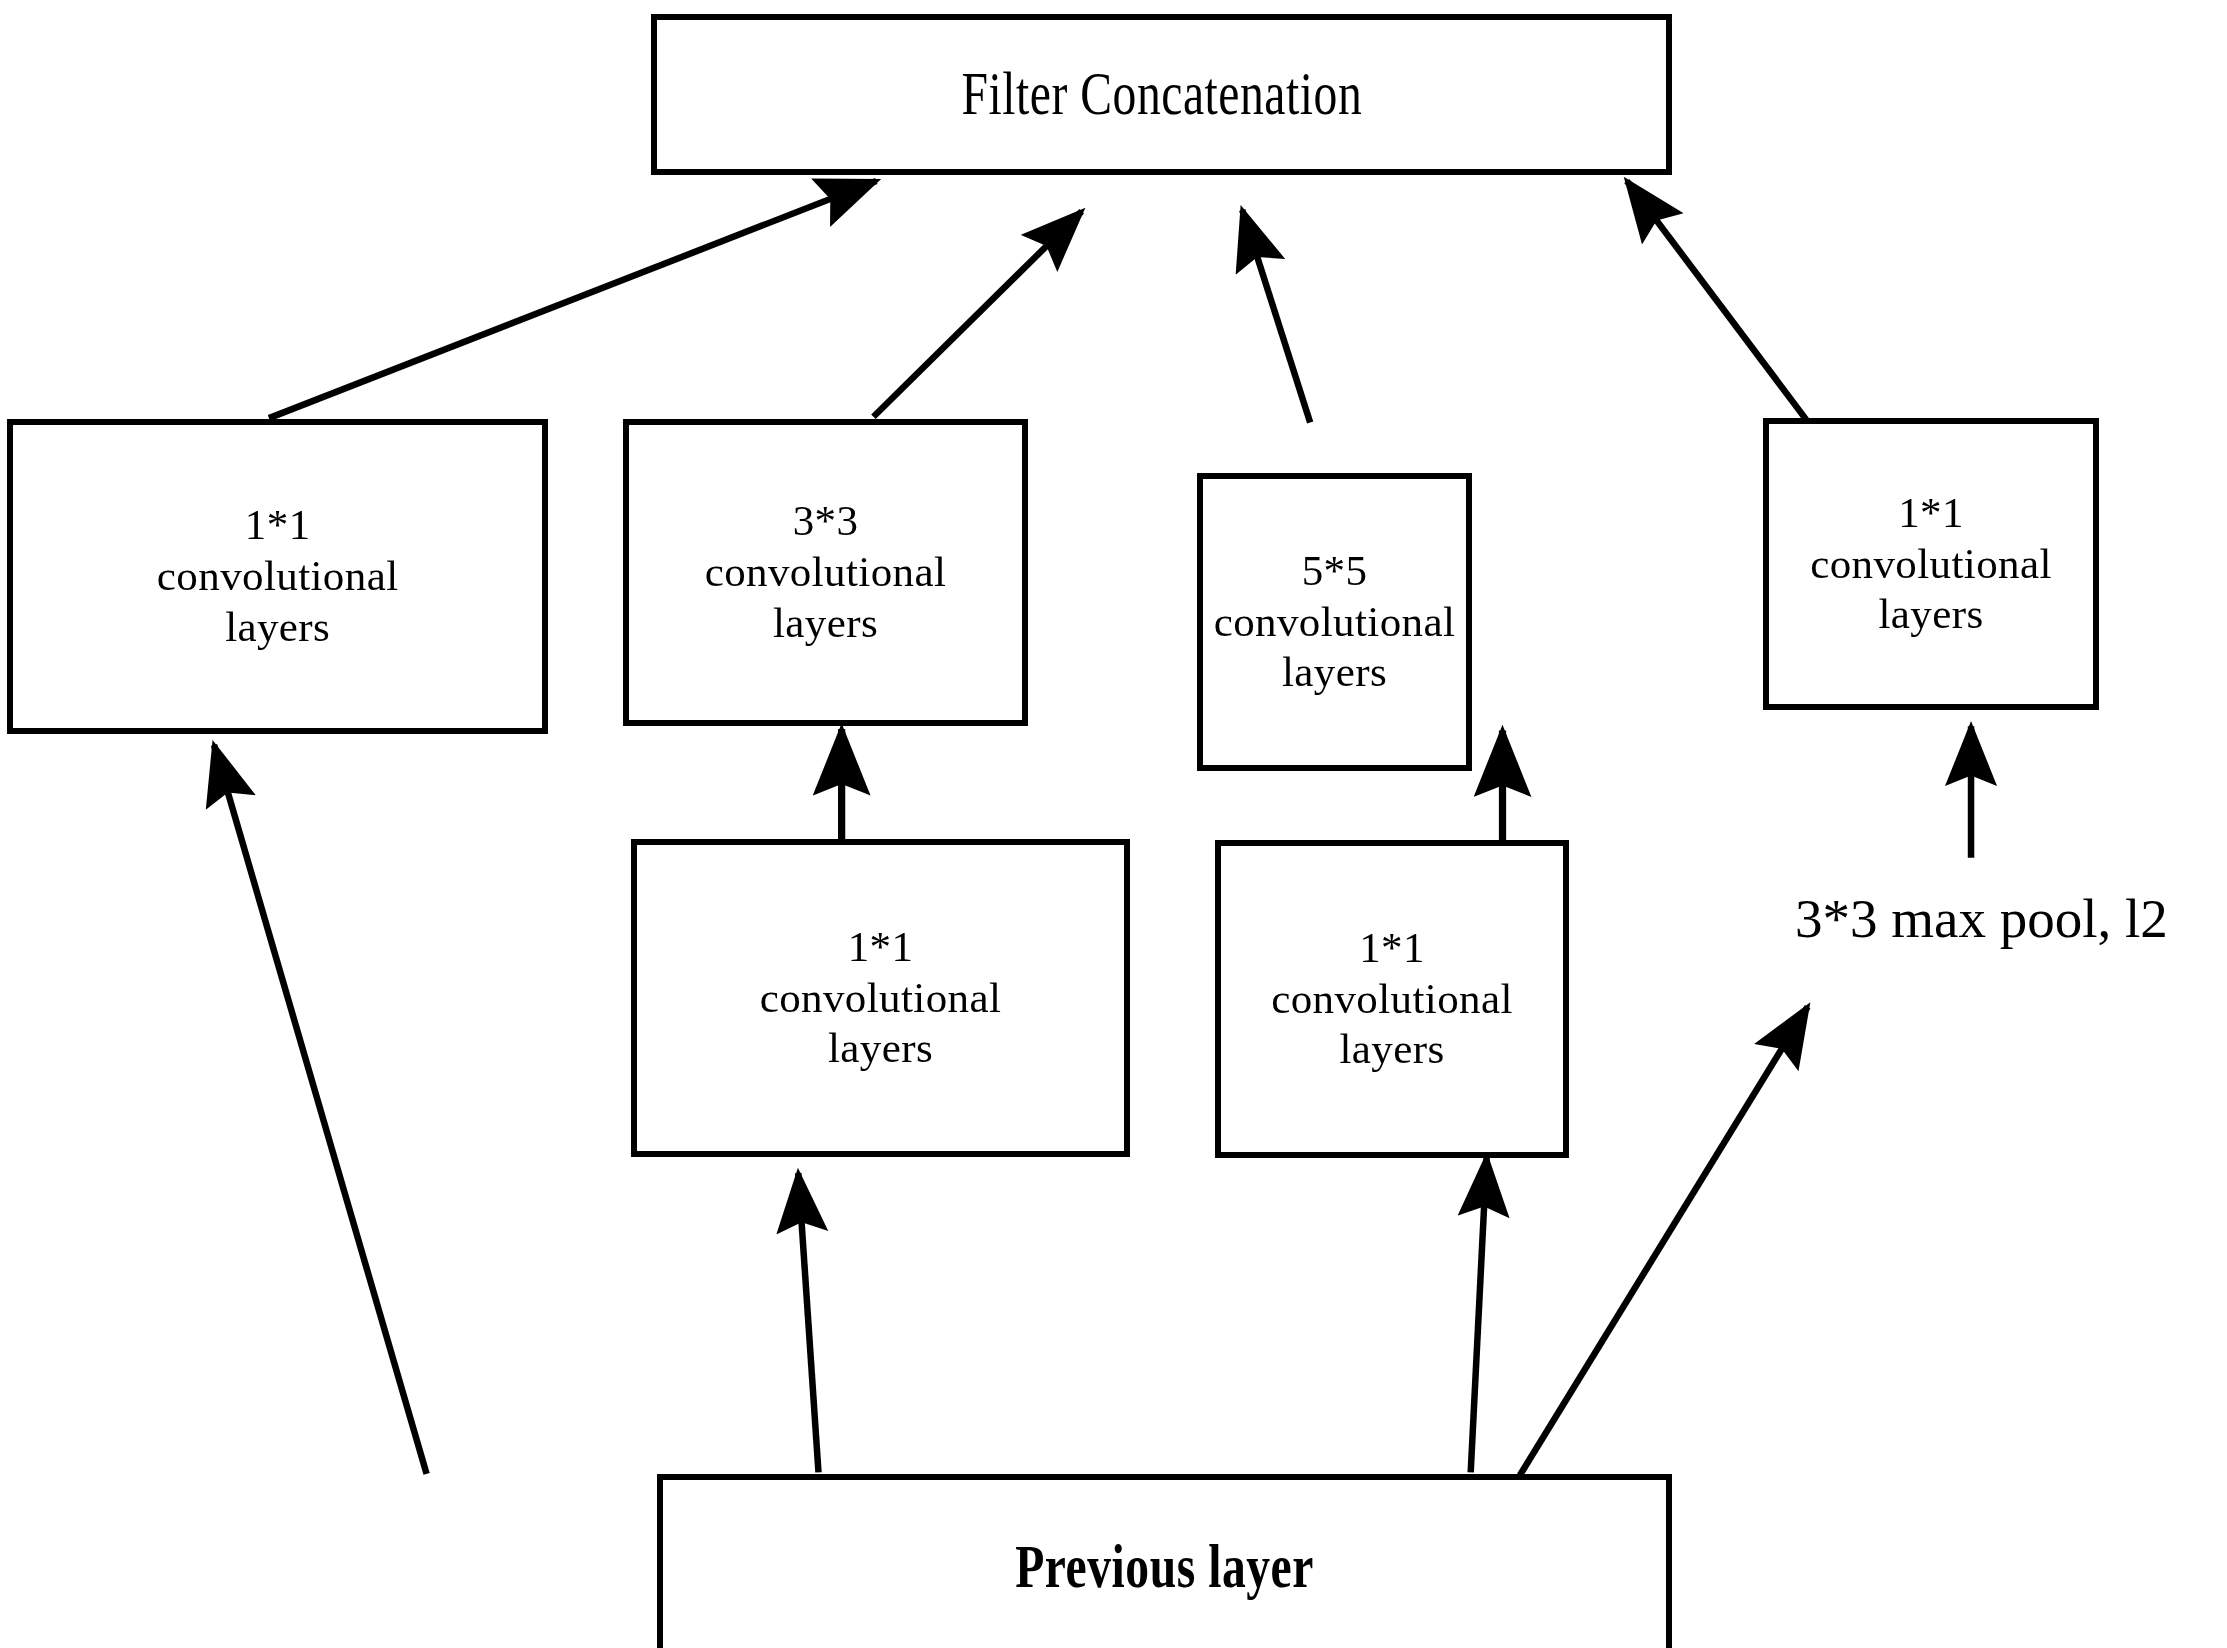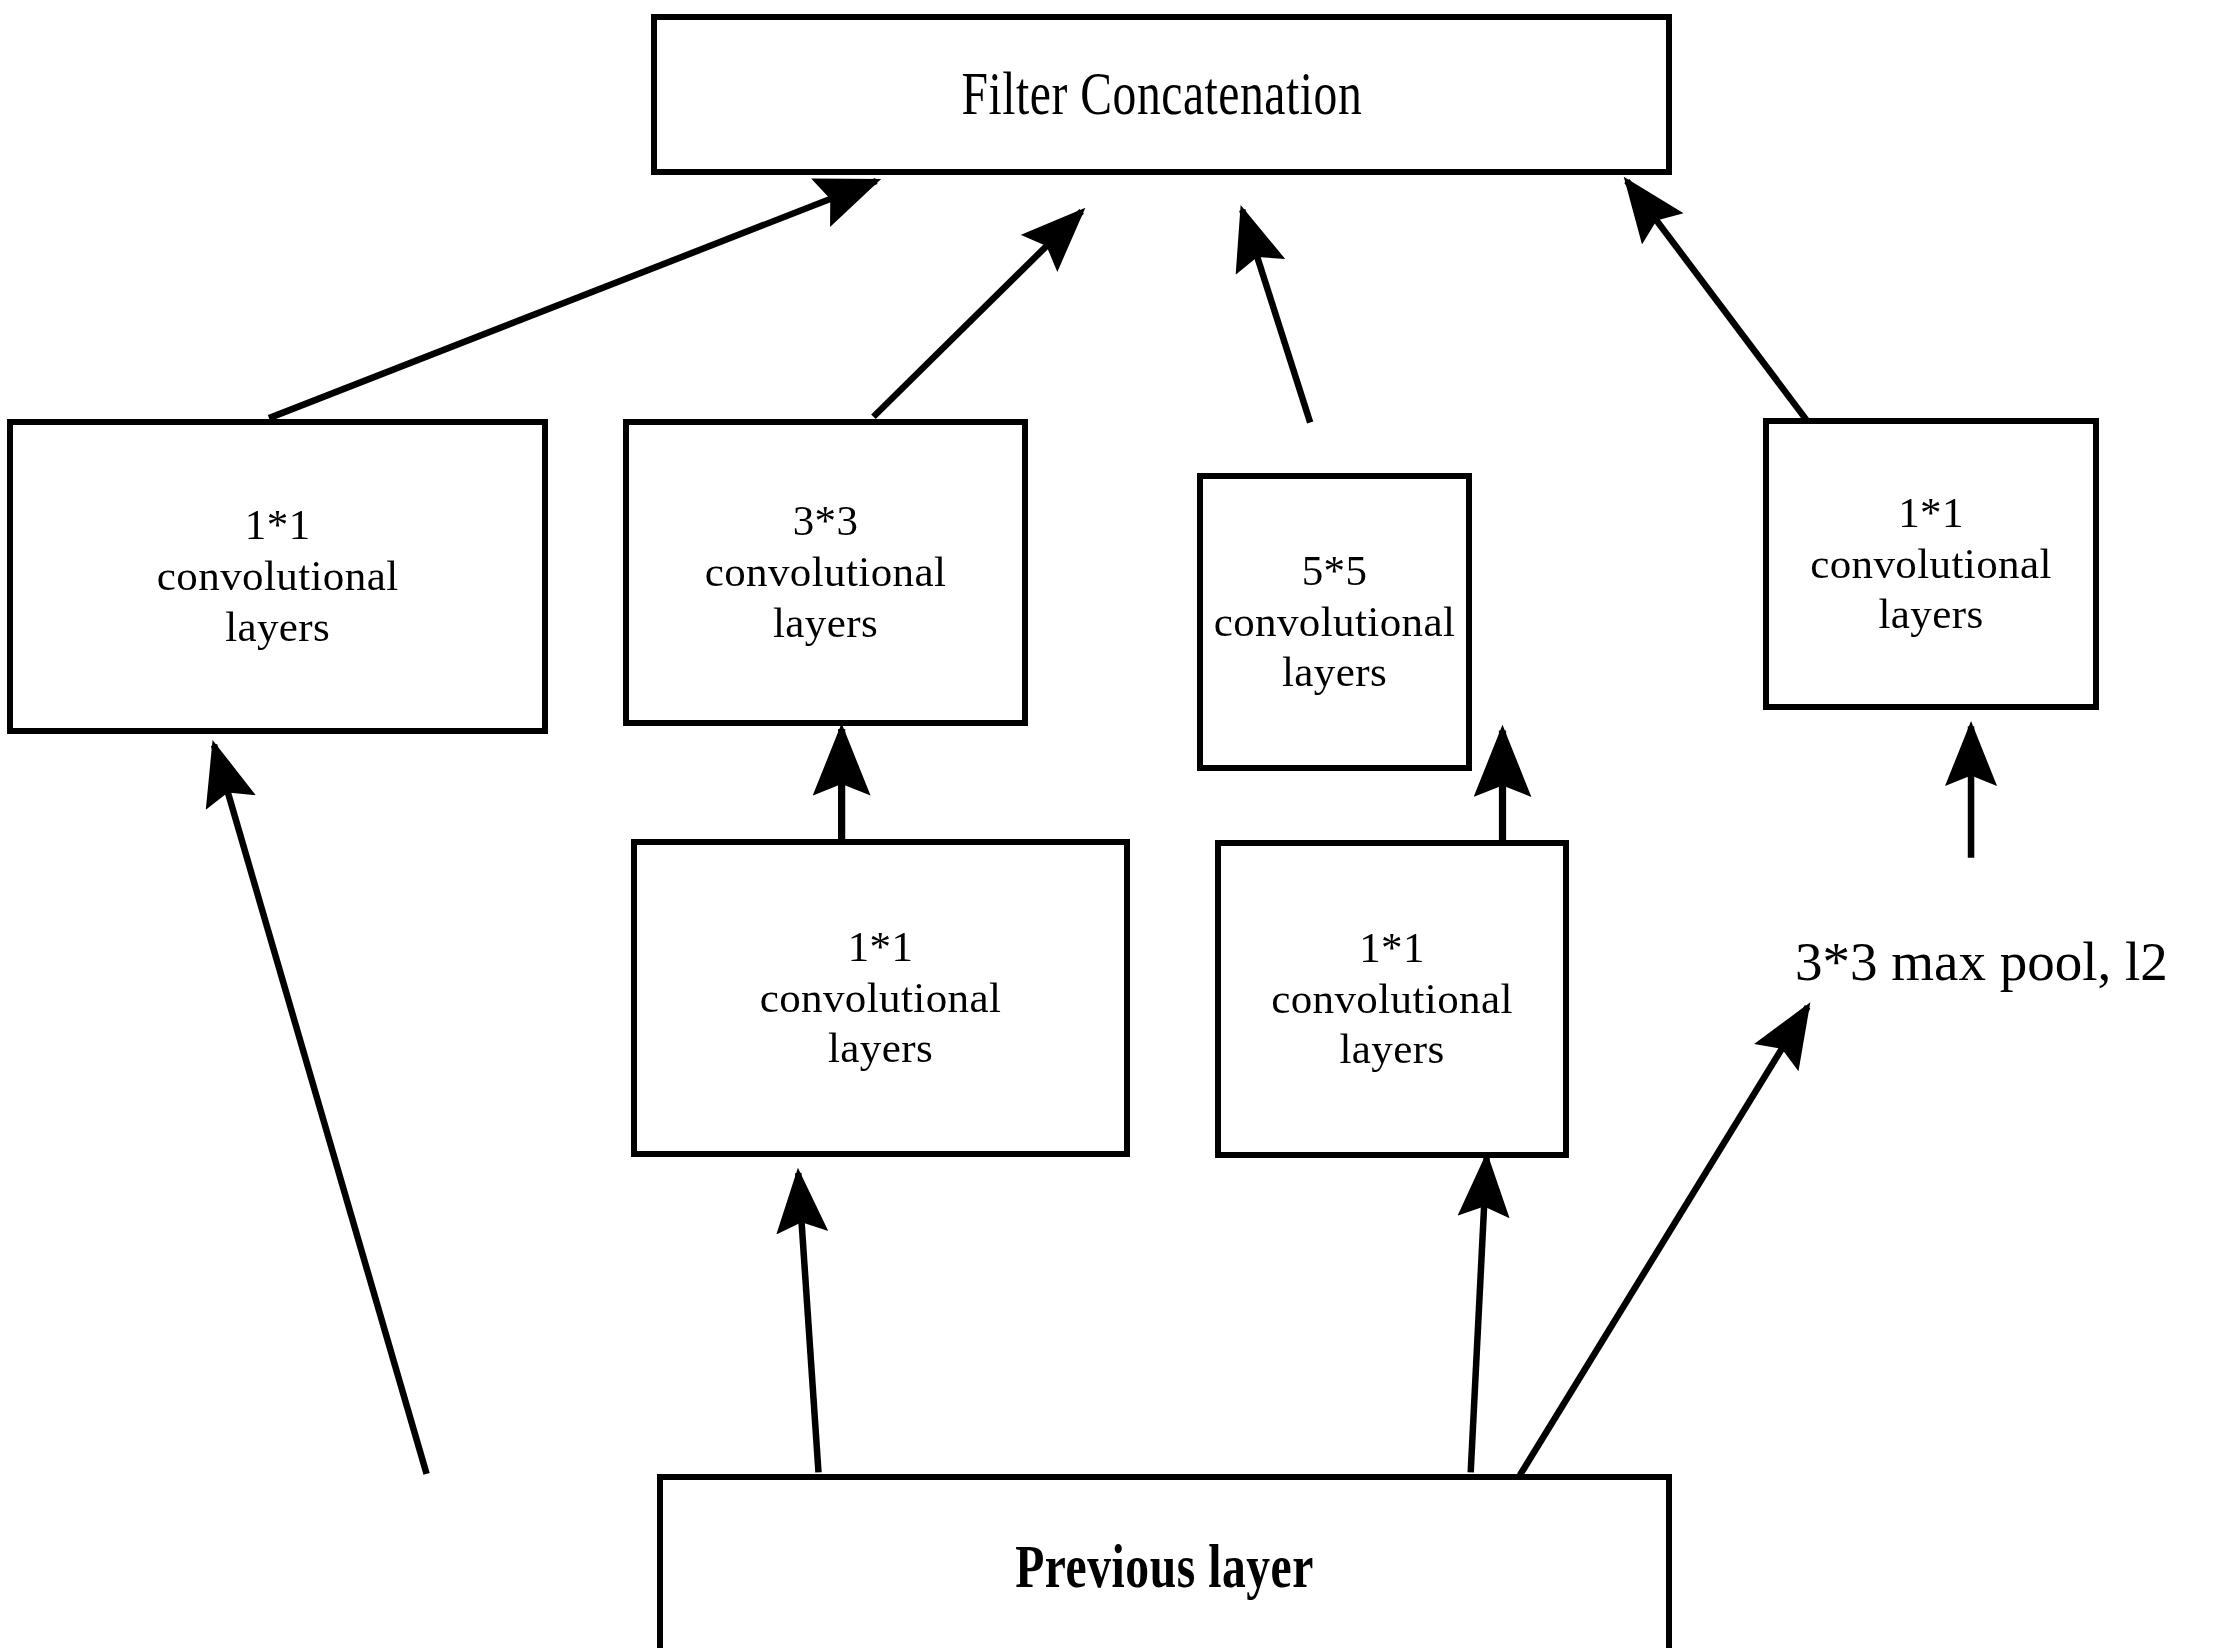--- a/index.html
+++ b/index.html
@@ -58,21 +58,21 @@
   }
   
   #node-filter-concat { left: 651px;  top: 13.7px;   width: 1021px; height: 161px; }
   #node-conv1x1-a     { left: 7.2px;   top: 419px;  width: 541px;  height: 315px; }
   #node-conv3x3       { left: 623px;  top: 419px;  width: 405px;  height: 307px; }
   #node-conv5x5       { left: 1197px; top: 425px;  width: 275px;  height: 298px; margin-top: 48px; }
   #node-conv1x1-d     { left: 1763px; top: 418px;  width: 336px;  height: 292px; }
   #node-conv1x1-b     { left: 631px;  top: 839px; width: 499px;  height: 318px; }
   #node-conv1x1-c     { left: 1215px; top: 840px; width: 354px;  height: 318px; }
   #node-previous      { left: 657px;  top: 1474px; width: 1015px; height: 185px; font-weight: bold; }
-  #label-maxpool      { left: 1795px; top: 932px; }
+  #label-maxpool      { left: 1795px; top: 889px; }
 </style>
 </head>
 <body>
 
 <div id="page">
 
   <svg id="arrow-layer" viewBox="0 0 3080 2280" width="2227" height="1649" xmlns="http://www.w3.org/2000/svg">
     <defs>
       <marker id="ah" markerWidth="12" markerHeight="12" refX="9.2" refY="4" orient="auto" markerUnits="strokeWidth">
         <path d="M0,0 L10,4 L0,8 L1.6,4 Z" fill="#000000"></path>

